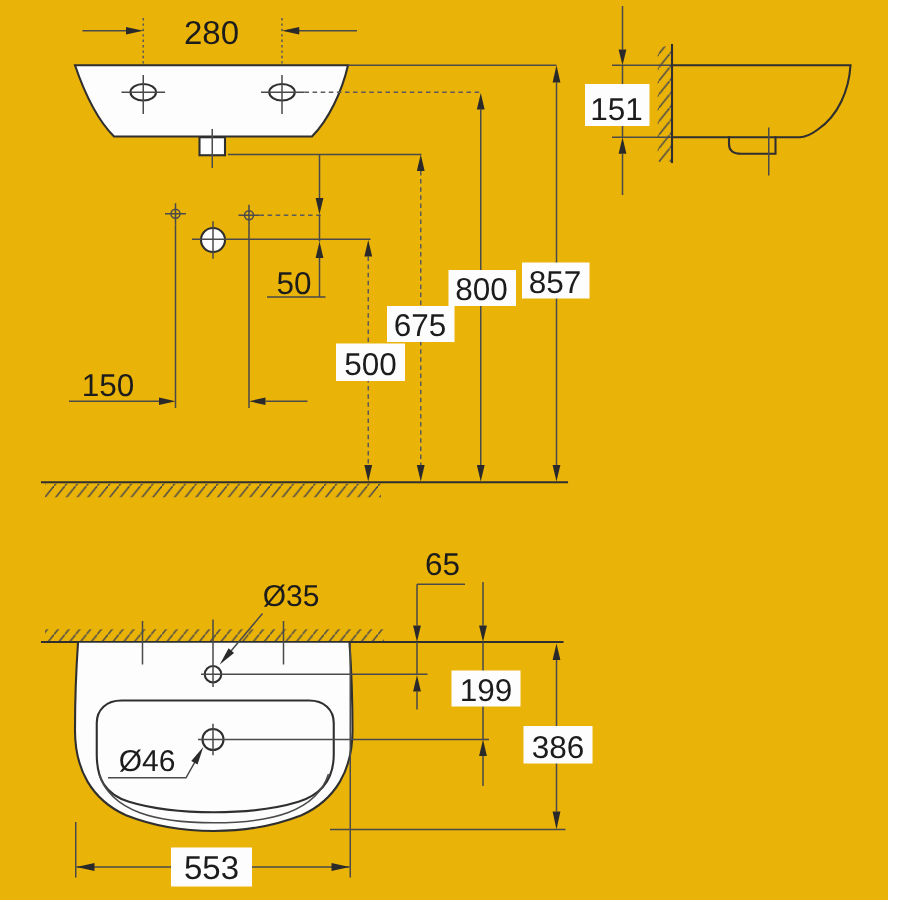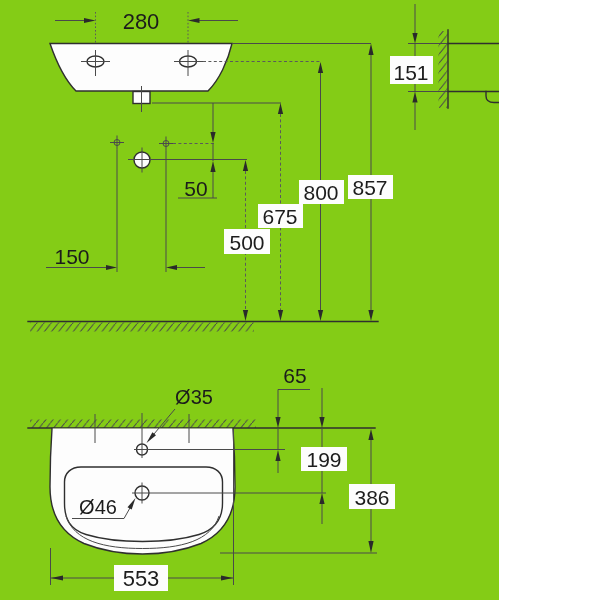--- a/index.html
+++ b/index.html
@@ -1,16 +1,16 @@
 <!DOCTYPE html>
 <html><head>
 <meta charset="utf-8">
 <style>
   html,body{margin:0;padding:0;background:#ffffff;}
-  .stage{position:relative;width:499px;height:600px;background:#84cc16;overflow:hidden;}
+  .stage{position:relative;width:592px;height:600px;background:#eab308;overflow:hidden;}
   svg{display:block;}
   .ln   {stroke:#2f2f2f;stroke-width:1.4;fill:none;stroke-linecap:square;}
   .thin {stroke:#4a4a4a;stroke-width:1;fill:none;stroke-linecap:butt;}
   .dash {stroke:#5a5a5a;stroke-width:1;fill:none;stroke-dasharray:3 2.4;}
   .dot  {stroke:#5a5a5a;stroke-width:1;fill:none;stroke-dasharray:1.6 2;}
   .arr  {fill:#2a2a2a;stroke:none;}
   .wfill{fill:#fdfdfd;}
   .mask {fill:#fdfdfd;stroke:none;}
   text{font-family:"Liberation Sans","DejaVu Sans",sans-serif;font-size:21px;fill:#1c1c1c;}
   text.big{font-size:22px;}

